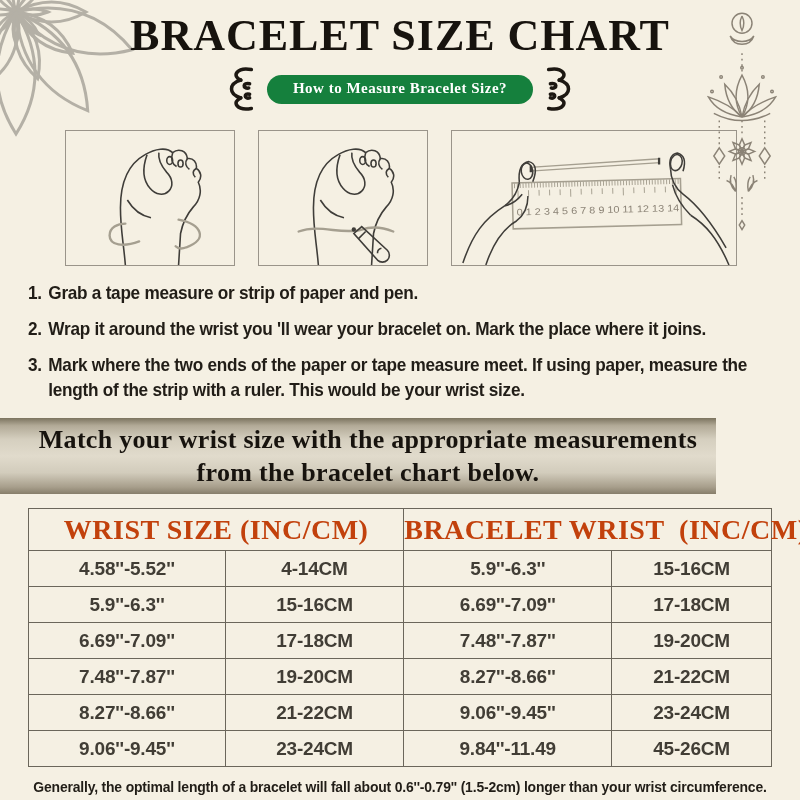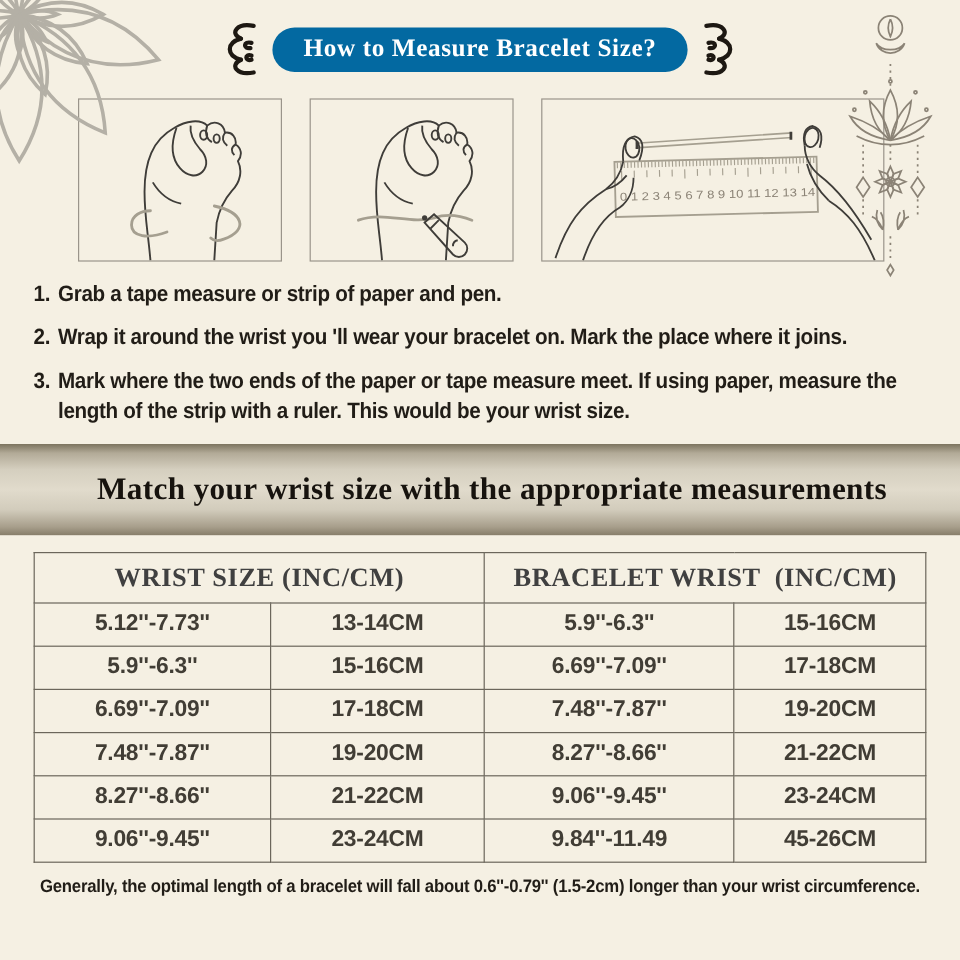--- a/index.html
+++ b/index.html
@@ -19,60 +19,60 @@
 
   
   .header { position:relative; text-align:center; padding-top:12px; }
   .title {
     font-family:"Liberation Serif", serif;
     font-weight:700; font-size:44px; letter-spacing:1px;
     color:#17130e; line-height:1.1;
   }
   .badge-row { display:flex; justify-content:center; align-items:center; gap:13px; margin-top:5px; }
   .badge {
-    background:#0369a1; color:#ffffff; border-radius:20px;
+    background:#15803d; color:#ffffff; border-radius:20px;
     padding:5px 26px 7px 26px;
     font-family:"Liberation Serif", serif; font-weight:700;
-    font-size:21px; letter-spacing:0.5px;
+    font-size:15px; letter-spacing:0.5px;
   }
   .flourish { width:30px; height:48px; }
   .flourish.right { transform:scaleX(-1); }
 
   
   .figures { display:flex; margin:17px 0 0 65px; gap:23px; }
   .figure { border:1px solid #9a948a; height:136px; background:transparent; }
   .figure.small { width:170px; }
   .figure.wide  { width:286px; }
   .figure svg { width:100%; height:100%; display:block; }
 
   
   .steps { margin:15px 0 0 28px; width:822px; transform:scaleX(0.93); transform-origin:0 0; }
   .step { display:flex; gap:7px; margin-bottom:11px; font-size:18.5px; font-weight:700; letter-spacing:-0.3px; color:#211d17; line-height:1.35; }
   .step .num { flex:0 0 auto; }
   .step .txt { max-width:790px; }
 
   
   .banner {
-    margin-top:15px; height:76px; width:800px;
+    margin-top:15px; height:76px; width:716px;
     background:linear-gradient(180deg,#7c745f 0%,#b2aa97 10%,#d5cfbf 28%,#e1dbcc 50%,#d2ccbc 72%,#a79e8b 91%,#877e6a 100%);
     display:flex; flex-direction:column; align-items:center; justify-content:center;
     font-family:"Liberation Serif", serif; font-weight:700;
     font-size:26px; color:#17130e; line-height:1.28; letter-spacing:0.3px;
     text-align:center;
     padding-left:20px;
   }
 
   
   .size-table { width:744px; margin:14px auto 0 auto; border-collapse:collapse; table-layout:fixed; }
   .size-table th, .size-table td {
     border:1px solid #6b665b; text-align:center; vertical-align:middle;
   }
   .size-table th {
     font-family:"Liberation Serif", serif; font-weight:700;
-    font-size:22px; letter-spacing:0.5px; color:#404040;
+    font-size:28px; letter-spacing:0.5px; color:#c2410c;
     height:42px; white-space:pre;
   }
   .size-table td {
     font-family:"Liberation Sans", sans-serif; font-weight:700;
     font-size:19px; letter-spacing:-0.2px; color:#413d35; height:36px;
   }
 
   
   .note {
     margin-top:11px; text-align:center; white-space:nowrap;
@@ -147,20 +147,21 @@
       </g>
       <circle cx="55" cy="154" r="4"></circle>
       <path d="M48,198 Q40,190 43,180 M48,198 Q44,188 38,186 M48,198 Q50,188 46,182"></path>
       <path d="M62,198 Q70,190 67,180 M62,198 Q66,188 72,186 M62,198 Q60,188 64,182"></path>
       <line x1="55" y1="204" x2="55" y2="226" stroke-dasharray="2,4"></line>
       <path d="M55,230 L58,235 L55,240 L52,235 Z"></path>
     </g>
   </svg>
 
   <div class="header">
+    <div class="title">BRACELET SIZE CHART</div>
     <div class="badge-row">
       <svg class="flourish" viewBox="0 0 34 54" aria-hidden="true">
         <g fill="none" stroke="#1d1812" stroke-width="4" stroke-linecap="round">
           <path d="M31,5 C15,2 8,12 19,17"></path>
           <path d="M19,17 C5,21 5,33 19,37"></path>
           <path d="M19,37 C8,42 15,52 31,49"></path>
           <path d="M29,21 C21,19 21,27 28,26"></path>
           <path d="M29,33 C22,31 23,39 29,37"></path>
         </g>
       </svg>
@@ -261,39 +262,40 @@
       <span class="txt">Wrap it around the wrist you 'll wear your bracelet on. Mark the place where it joins.</span>
     </div>
     <div class="step">
       <span class="num">3.</span>
       <span class="txt">Mark where the two ends of the paper or tape measure meet. If using paper, measure the length of the strip with a ruler. This would be your wrist size.</span>
     </div>
   </div>
 
   <div class="banner">
     <div>Match your wrist size with the appropriate measurements</div>
+    <div>from the bracelet chart below.</div>
   </div>
 
   <table class="size-table">
     <colgroup>
       <col style="width:26.5%">
         <col style="width:24%">
         <col style="width:28%">
         <col style="width:21.5%">
     </colgroup>
     <thead>
       <tr>
         <th colspan="2">WRIST SIZE (INC/CM)</th>
         <th colspan="2">BRACELET WRIST  (INC/CM)</th>
       </tr>
     </thead>
     <tbody>
       <tr>
-        <td>5.12''-7.73''</td>
-        <td>13-14CM</td>
+        <td>4.58''-5.52''</td>
+        <td>4-14CM</td>
         <td>5.9''-6.3''</td>
         <td>15-16CM</td>
       </tr>
       <tr>
         <td>5.9''-6.3''</td>
         <td>15-16CM</td>
         <td>6.69''-7.09''</td>
         <td>17-18CM</td>
       </tr>
       <tr>

